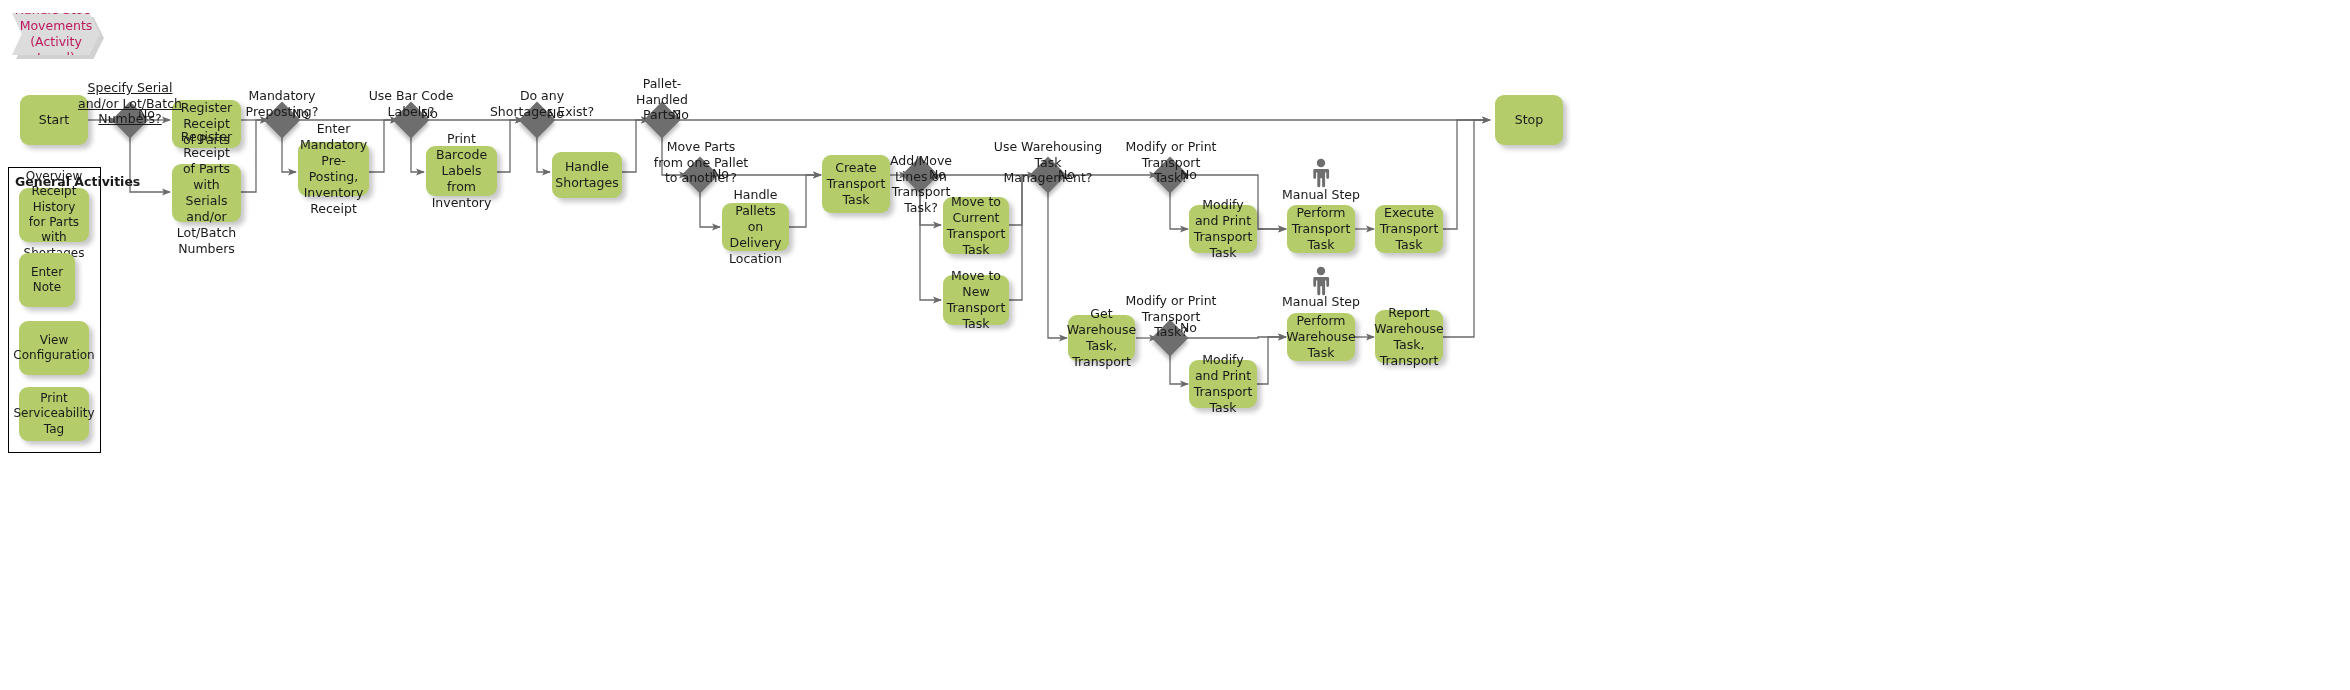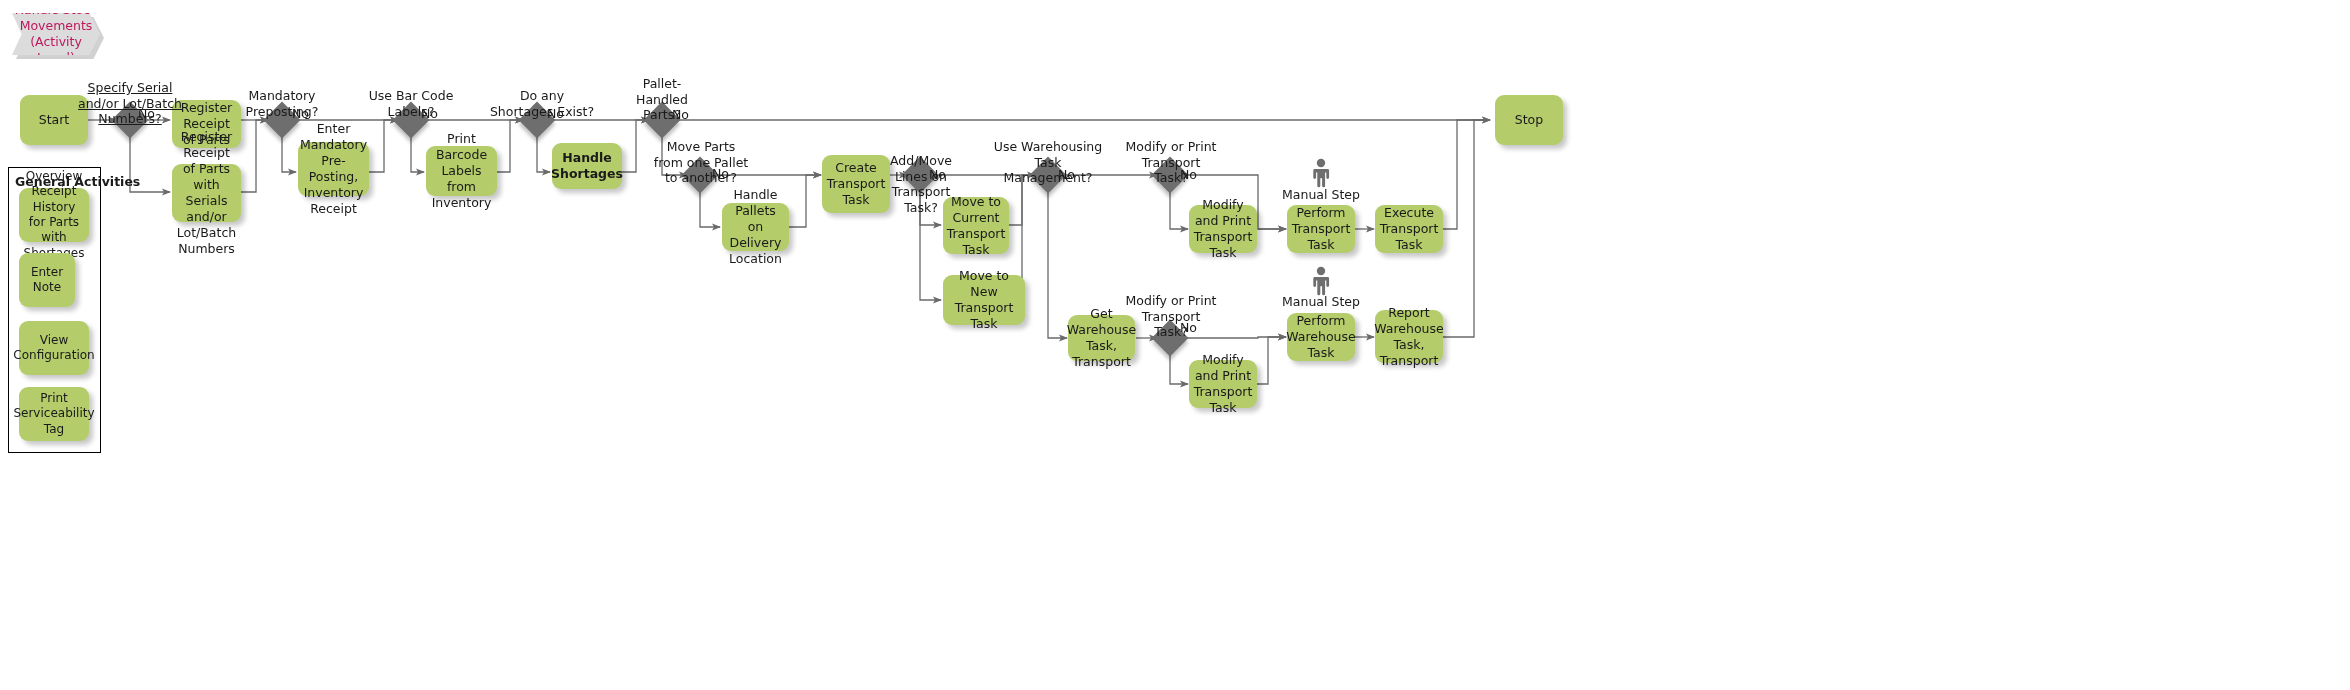--- a/index.html
+++ b/index.html
@@ -220,36 +220,36 @@
 
   <div class="node" style="left:298px;top:142px;width:71px;height:54px;">Enter Mandatory
 Pre-Posting,
 Inventory
 Receipt</div>
 
   <div class="node" style="left:426px;top:146px;width:71px;height:50px;">Print Barcode
 Labels from
 Inventory</div>
 
-  <div class="node" style="left:552px;top:143px;width:70px;height:46px;font-weight:bold;">Handle
+  <div class="node" style="left:552px;top:152px;width:70px;height:46px;">Handle
 Shortages</div>
 
   <div class="node" style="left:722px;top:203px;width:67px;height:48px;">Handle Pallets
 on Delivery
 Location</div>
 
   <div class="node" style="left:822px;top:155px;width:68px;height:58px;">Create
 Transport Task</div>
 
   <div class="node" style="left:943px;top:197px;width:66px;height:57px;">Move to
 Current
 Transport
 Task</div>
 
-  <div class="node" style="left:943px;top:275px;width:82px;height:50px;">Move to New
+  <div class="node" style="left:943px;top:275px;width:66px;height:50px;">Move to New
 Transport
 Task</div>
 
   <div class="node" style="left:1189px;top:205px;width:68px;height:48px;">Modify and Print
 Transport Task</div>
 
   <div class="node" style="left:1287px;top:205px;width:68px;height:48px;">Perform
 Transport Task</div>
 
   <div class="node" style="left:1375px;top:205px;width:68px;height:48px;">Execute

